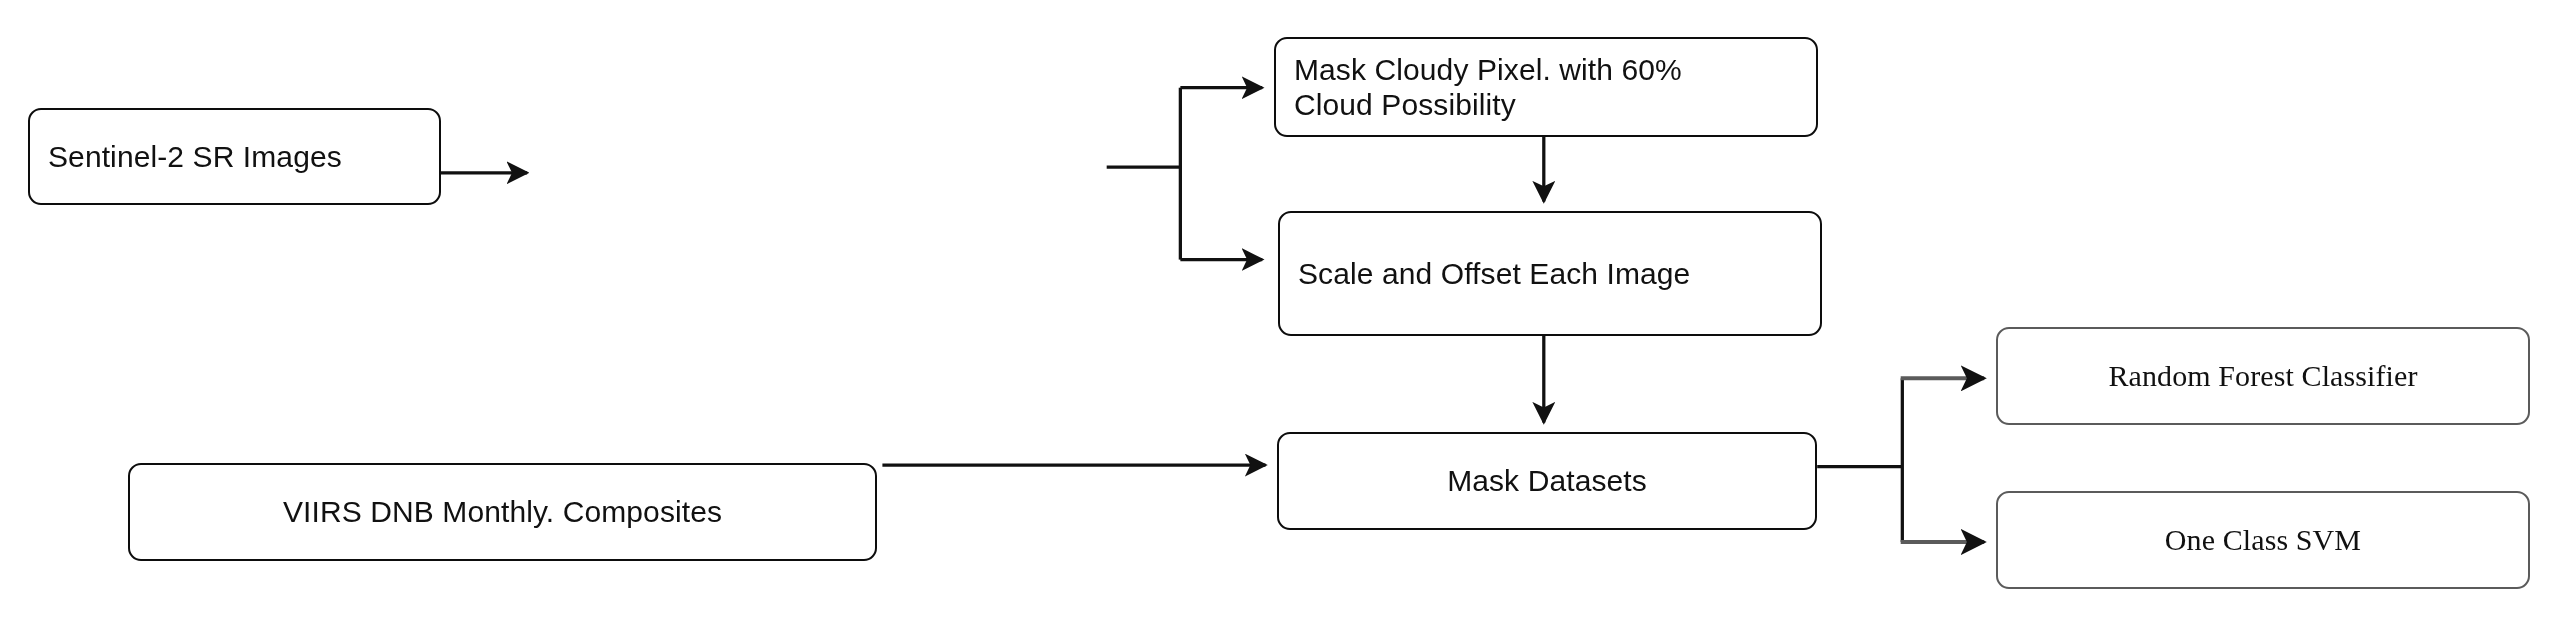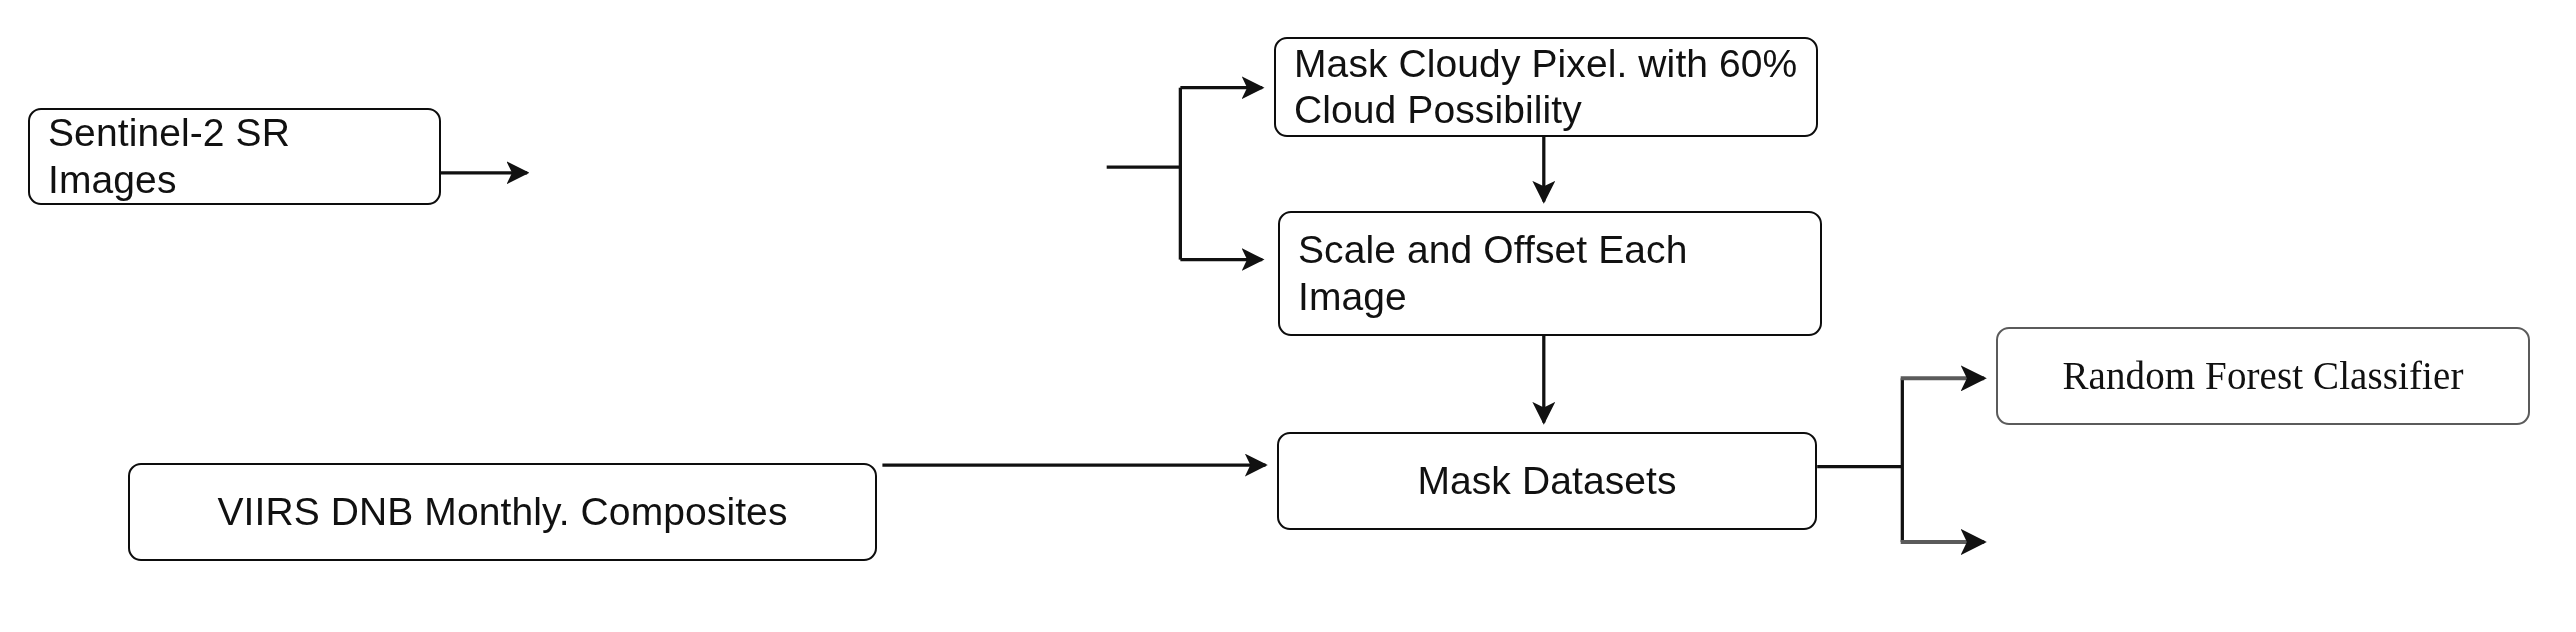--- a/index.html
+++ b/index.html
@@ -19,21 +19,21 @@
     position:absolute;
     box-sizing:border-box;
     background:#ffffff;
     border:2.5px solid #0d0d0d;
     border-radius:13px;
     display:flex;
     align-items:center;
     justify-content:center;
     text-align:center;
     color:#111111;
-    font-size:39px;
+    font-size:30px;
     line-height:1.18;
     letter-spacing:0.1px;
     padding:0 18px;
     white-space:pre-line;
   }
   .node.grey-border{ border-color:#5b5b5b;font-family:Liberation Serif, serif; }
   .node.left-align{ justify-content:flex-start; padding-left:18px; text-align:left; }
   svg#edges{
     position:absolute;
     left:0; top:0;
@@ -85,15 +85,16 @@
 Cloud Possibility</div>
 
   <div class="node left-align" style="left:1278px;top:211px;width:544px;height:125px;">Scale and Offset Each Image</div>
 
   <div class="node" style="left:128px;top:415px;width:749px;height:98px;margin-top:48px;">VIIRS DNB Monthly. Composites</div>
 
   <div class="node" style="left:1277px;top:432px;width:540px;height:98px;">Mask Datasets</div>
 
   <div class="node grey-border" style="left:1996px;top:327px;width:534px;height:98px;">Random Forest Classifier</div>
 
+  <div class="node grey-border" style="left:1996px;top:491px;width:534px;height:98px;">One Class SVM</div>
 
 </div>
 
 
 </body></html>

